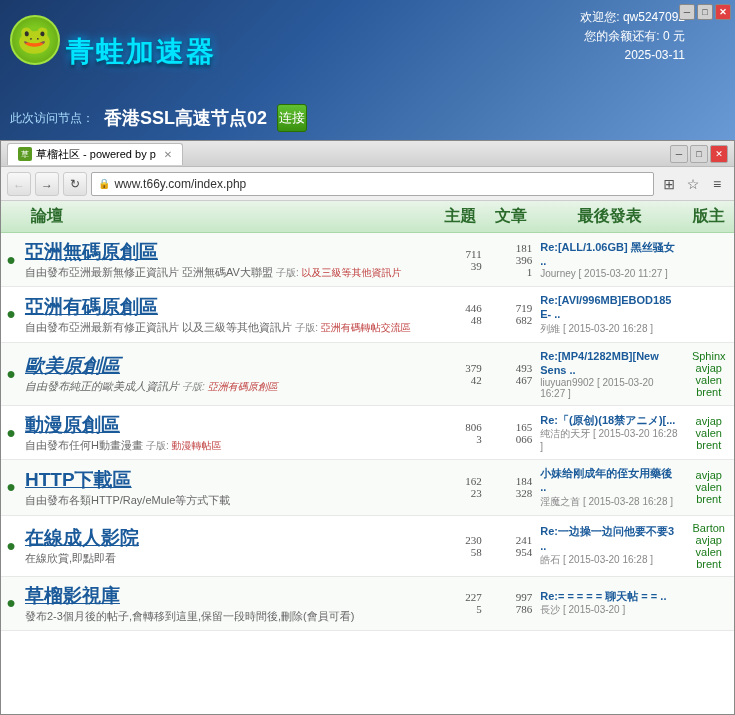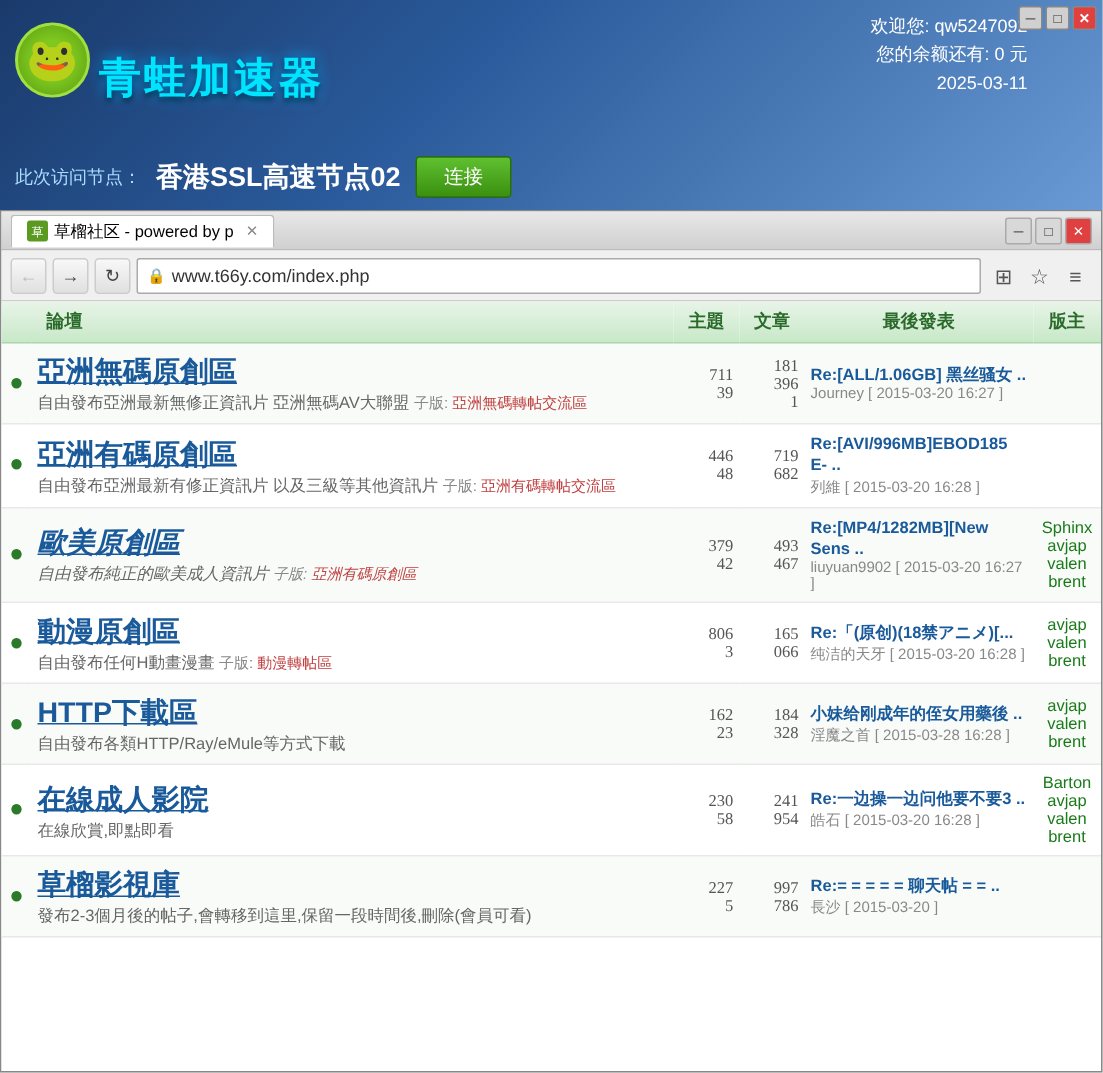--- a/index.html
+++ b/index.html
@@ -84,21 +84,21 @@
     }
     .node-value {
       color: #fff;
       font-size: 18px;
       font-weight: bold;
     }
     .connect-btn {
       background: linear-gradient(to bottom, #60c030, #3a9010);
       color: #fff;
       border: 1px solid #2a7000;
-      padding: 4px 18px;
+      padding: 4px 1px;
       font-size: 13px;
       border-radius: 3px;
       cursor: pointer;
     }
 
     
     .browser-window {
       position: absolute;
       top: 140px;
       left: 0;
@@ -213,21 +213,21 @@
       overflow-y: auto;
       background: #fff;
     }
     .forum-table {
       width: 100%;
       border-collapse: collapse;
     }
     .forum-table th {
       background: linear-gradient(to bottom, #e8f4e8, #c8e8c8);
       color: #2a6a2a;
-      font-size: 12px;
+      font-size: 16px;
       font-weight: bold;
       padding: 5px 8px;
       border-bottom: 1px solid #a8d8a8;
       text-align: center;
     }
     .forum-table th.left { text-align: left; padding-left: 30px; }
     .forum-table td {
       border-bottom: 1px solid #e8e8e8;
       padding: 6px 4px;
       vertical-align: middle;
@@ -356,27 +356,27 @@
           <th>最後發表</th>
           <th>版主</th>
         </tr>
       </thead>
       <tbody id="forum-tbody">
       <tr class="row-even">
             <td class="row-icon"><span style="color:#2a7a2a;font-size:16px;">●</span></td>
             <td style="padding-left: 4px;">
     <a class="forum-name" href="#">亞洲無碼原創區</a>
     <span class="forum-desc">自由發布亞洲最新無修正資訊片 亞洲無碼AV大聯盟</span>
-    <span class="forum-sub">子版: <a href="#">亞洲無碼轉帖交流區</a></span>
+    <span class="forum-sub">子版: <a href="#">以及三級等其他資訊片</a></span>
   </td>
             <td class="num-col">711<br>39</td>
             <td class="num-col">181<br>396<br>1</td>
             <td class="last-post-col">
     <div class="last-post-title"><a href="#" style="color:#1a5a9a;text-decoration:none;">Re:[ALL/1.06GB] 黑丝骚女 ..</a></div>
-    <div class="last-post-author">Journey [ 2015-03-20 16:27 ]</div>
+    <div class="last-post-author">Journey [ 2015-03-20 11:27 ]</div>
   </td>
             <td class="moderator-col"></td>
           </tr>
           <tr class="row-odd">
             <td class="row-icon"><span style="color:#2a7a2a;font-size:16px;">●</span></td>
             <td style="padding-left: 4px;">
     <a class="forum-name" href="#">亞洲有碼原創區</a>
     <span class="forum-desc">自由發布亞洲最新有修正資訊片 以及三級等其他資訊片</span>
     <span class="forum-sub">子版: <a href="#">亞洲有碼轉帖交流區</a></span>
   </td>

